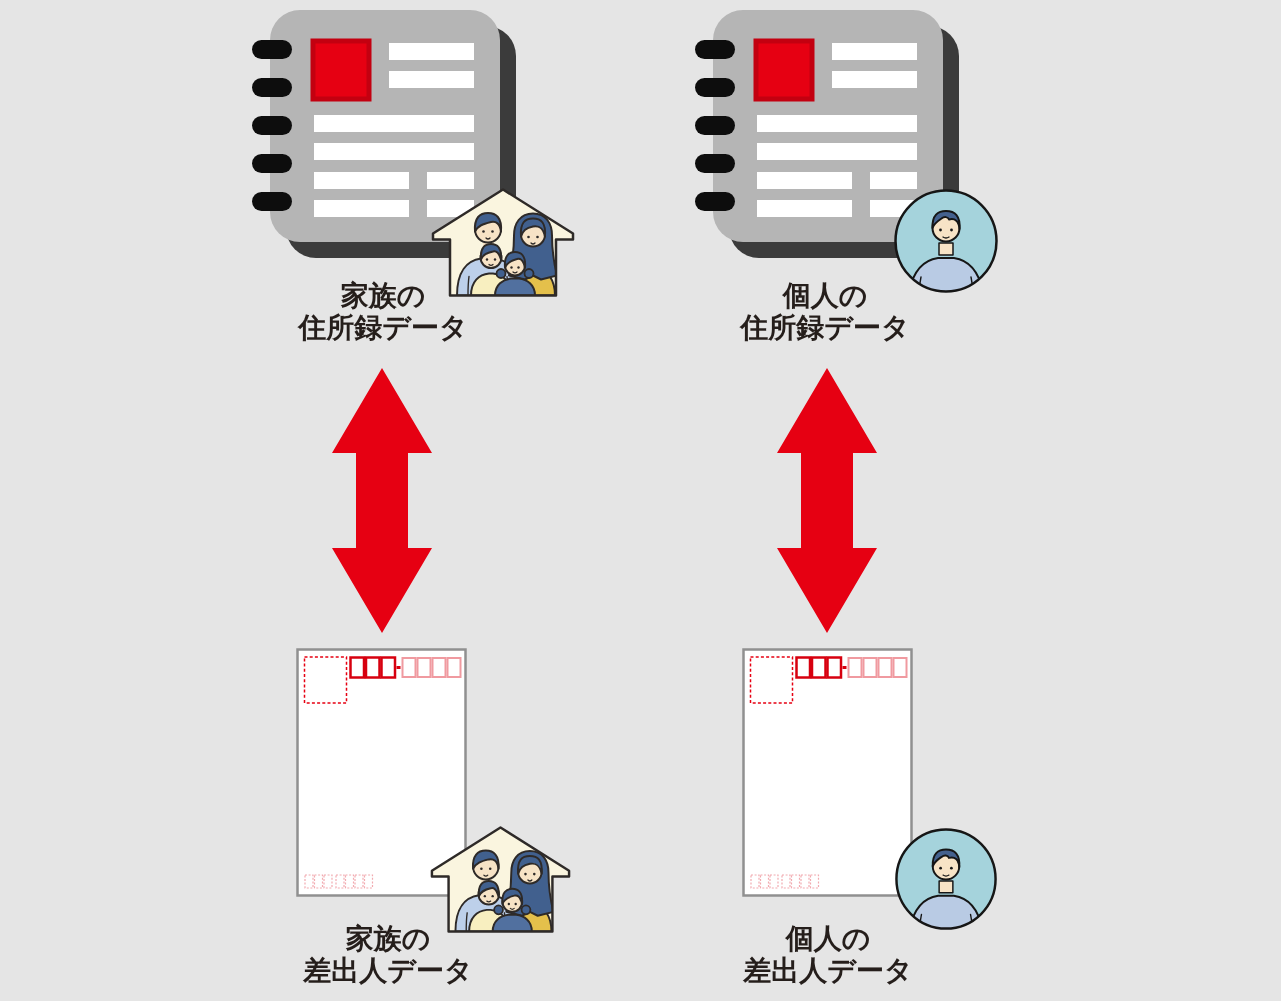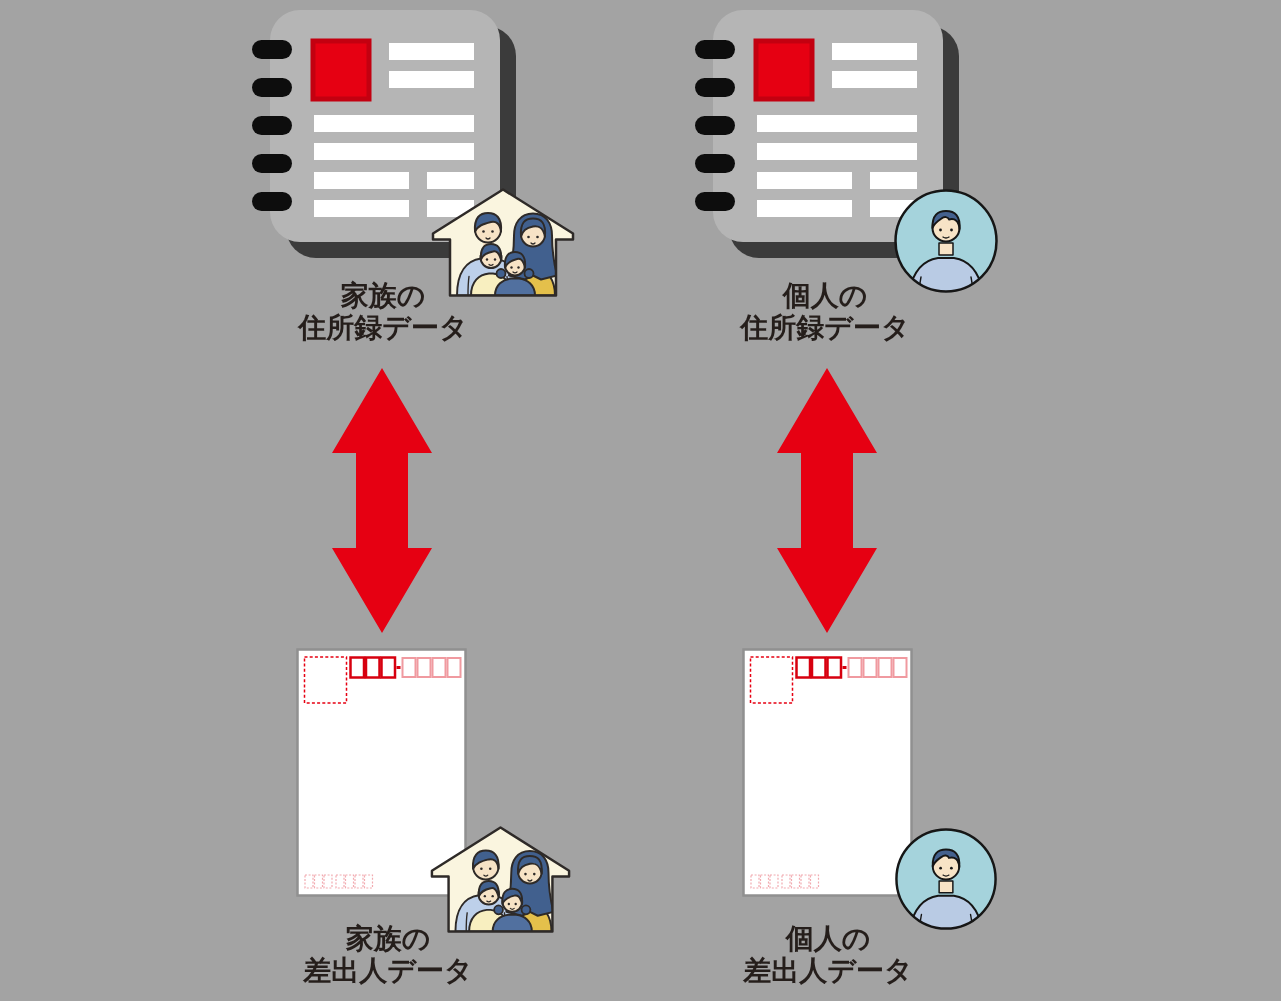--- a/index.html
+++ b/index.html
@@ -1,19 +1,19 @@
 <!DOCTYPE html>
 <html><head>
 <meta charset="utf-8">
 <style>
   html,body{margin:0;padding:0;background:#ffffff;}
   .canvas{
     position:relative;
     width:1281px;height:1001px;
-    background:#a3a3a3;
+    background:#e5e5e5;
     overflow:hidden;
     font-family:"DejaVu Serif","Liberation Serif",serif;
   }
   .abs{position:absolute;display:block;}
   .label{
     position:absolute;
     width:300px;
     text-align:center;
     font-weight:bold;
     font-size:28px;

